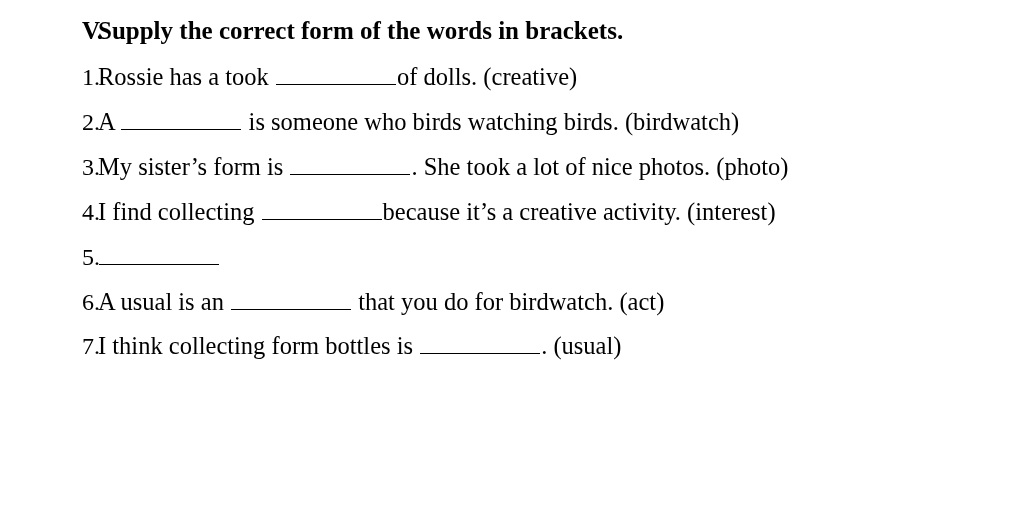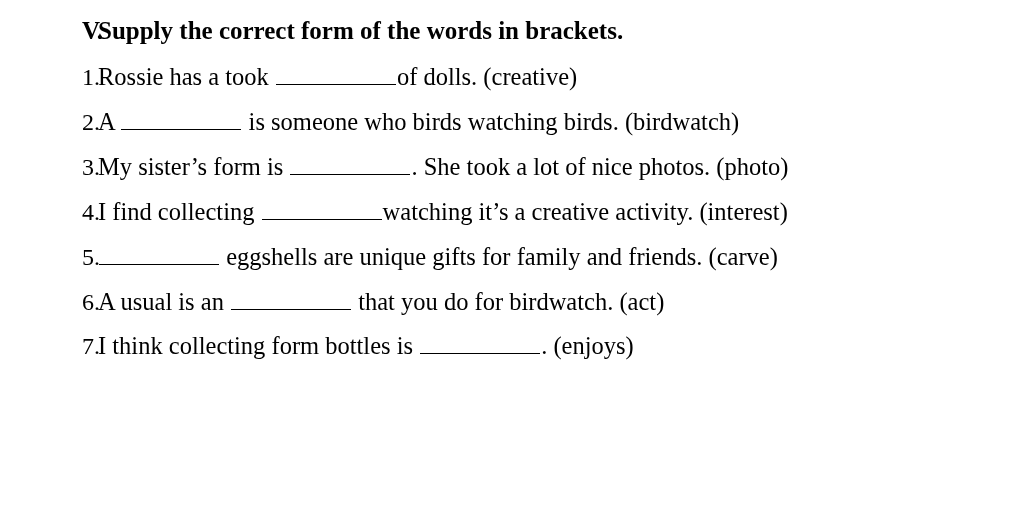--- a/index.html
+++ b/index.html
@@ -85,31 +85,31 @@
     <span class="text"><span>A </span><span class="blank"></span><span> is someone who birds watching birds. (birdwatch)</span></span>
   </div>
 
   <div class="q-row">
     <span class="num">3.</span>
     <span class="text"><span>My sister’s form is </span><span class="blank"></span><span>. She took a lot of nice photos. (photo)</span></span>
   </div>
 
   <div class="q-row">
     <span class="num">4.</span>
-    <span class="text"><span>I find collecting </span><span class="blank"></span><span>watching it’s a creative activity. (interest)</span></span>
+    <span class="text"><span>I find collecting </span><span class="blank"></span><span>because it’s a creative activity. (interest)</span></span>
   </div>
 
   <div class="q-row">
     <span class="num">5.</span>
-    <span class="text"><span></span><span class="blank"></span><span> eggshells are unique gifts for family and friends. (carve)</span></span>
+    <span class="text"><span></span><span class="blank"></span></span>
   </div>
 
   <div class="q-row">
     <span class="num">6.</span>
     <span class="text"><span>A usual is an </span><span class="blank"></span><span> that you do for birdwatch. (act)</span></span>
   </div>
 
   <div class="q-row">
     <span class="num">7.</span>
-    <span class="text"><span>I think collecting form bottles is </span><span class="blank"></span><span>. (enjoys)</span></span>
+    <span class="text"><span>I think collecting form bottles is </span><span class="blank"></span><span>. (usual)</span></span>
   </div>
 
 </div>
 
 </body></html>

